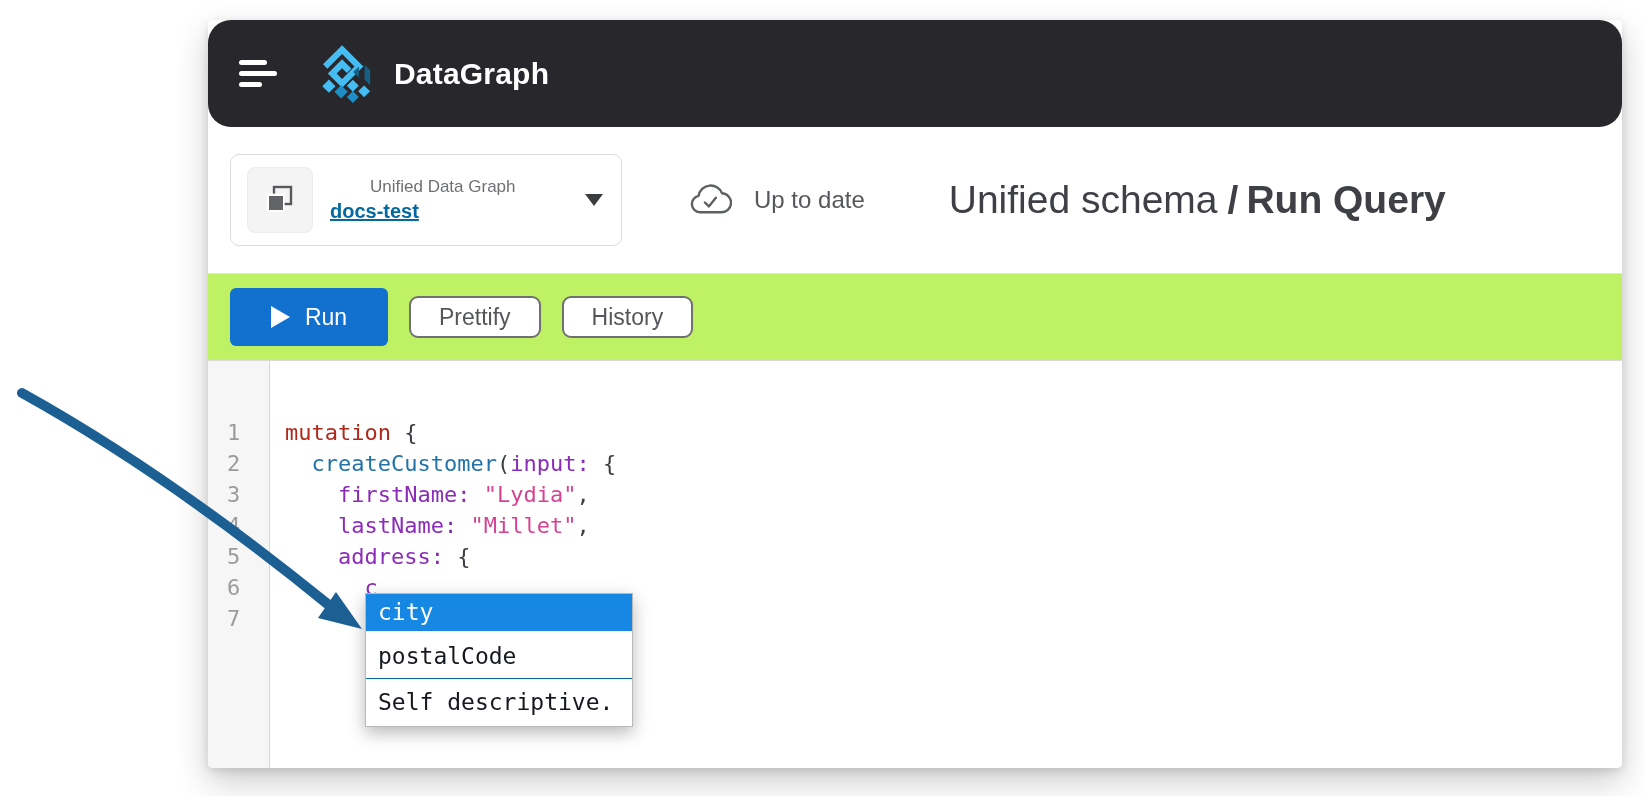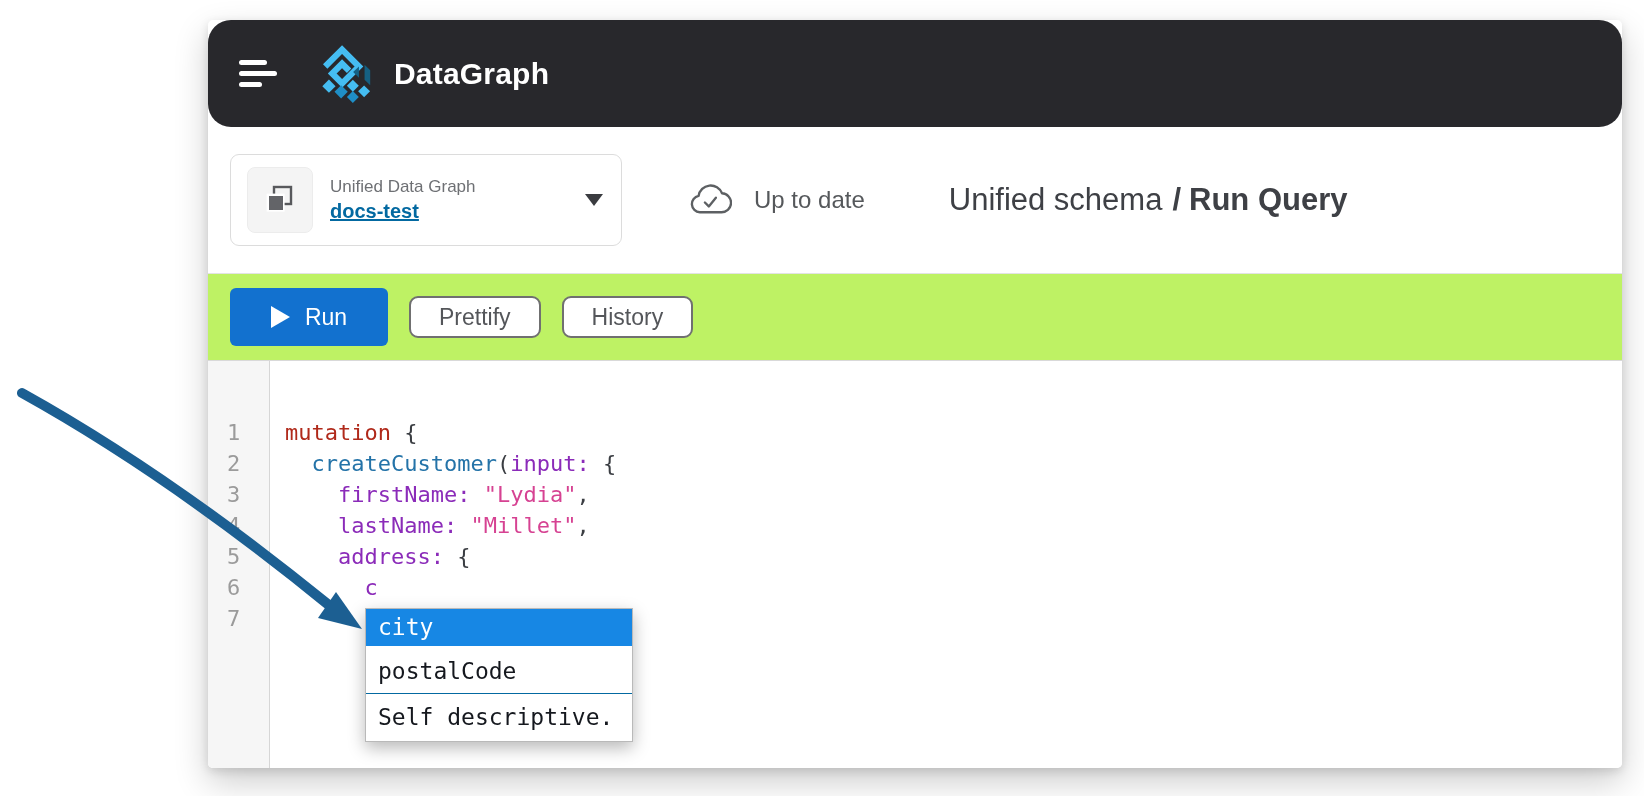--- a/index.html
+++ b/index.html
@@ -38,30 +38,30 @@
   .graph-selector{
     width:392px;height:92px;border:1px solid #dcdcdc;border-radius:9px;
     display:flex;align-items:center;padding:0 18px 0 16px;box-sizing:border-box;
     cursor:pointer;background:#fff;
   }
   .gs-icon{
     width:64px;height:64px;border-radius:8px;background:#f4f4f4;border:1px solid #ececec;
     display:flex;align-items:center;justify-content:center;flex:0 0 64px;
   }
   .gs-text{margin-left:17px;min-width:0;}
-  .gs-type{font-size:17px;color:#6e7074;line-height:22px;}
+  .gs-type{font-size:17px;color:#6e7074;line-height:22px;margin-left:40px;}
   .gs-name{font-size:20px;color:#0369a1;font-weight:bold;line-height:26px;text-decoration:underline;}
   .caret{
     margin-left:auto;width:0;height:0;
     border-left:9px solid transparent;border-right:9px solid transparent;
     border-top:12px solid #3a3c40;
   }
   .sync-status{display:flex;align-items:center;margin-left:66px;gap:22px;color:#55585b;}
   .sync-status .label{font-size:24px;}
-  .breadcrumb{margin-left:84px;font-size:31px;color:#3e4045;white-space:nowrap;}
+  .breadcrumb{margin-left:84px;font-size:39px;color:#3e4045;white-space:nowrap;}
   .breadcrumb .sep{font-weight:bold;margin:0 8px 0 10px;}
   .breadcrumb b{font-weight:bold;}
 
   
   .actions{
     height:86px;flex:0 0 86px;display:flex;align-items:center;gap:21px;
     padding:0 22px;border-bottom:1px solid #d9d9d9;background:#bef264;
   }
   button{font-family:"Liberation Sans", sans-serif;cursor:pointer;}
   .run-btn{
@@ -94,21 +94,21 @@
   }
   .code .cl{white-space:pre;height:31px;}
   .tk-keyword{color:var(--c-token-keyword,#b0291a);}
   .tk-field{color:var(--c-token-field,#2473a8);}
   .tk-attr{color:var(--c-token-attribute,#8b2bb9);}
   .tk-string{color:var(--c-token-string,#d64292);}
   .tk-punct{color:var(--c-token-punctuation,#3a3d42);}
 
   
   .autocomplete{
-    position:absolute;left:157px;top:247px;width:268px;z-index:10;
+    position:absolute;left:157px;top:232px;width:268px;z-index:10;
     background:#fff;border:1px solid #b9b9b9;box-sizing:border-box;
     box-shadow:0 6px 16px rgba(0,0,0,.28);
     font-family:"DejaVu Sans Mono", monospace;font-size:23px;color:#15181e;
   }
   .ac-item{padding:5px 12px 6px 12px;cursor:pointer;}
   .ac-item.selected{background:var(--c-hint-selected-bg,#1787e4);color:#fff;}
   .ac-item + .ac-item{padding-top:12px;padding-bottom:9px;}
   .ac-desc{border-top:1px solid #0369a1;padding:10px 12px 11px 12px;}
 
   

